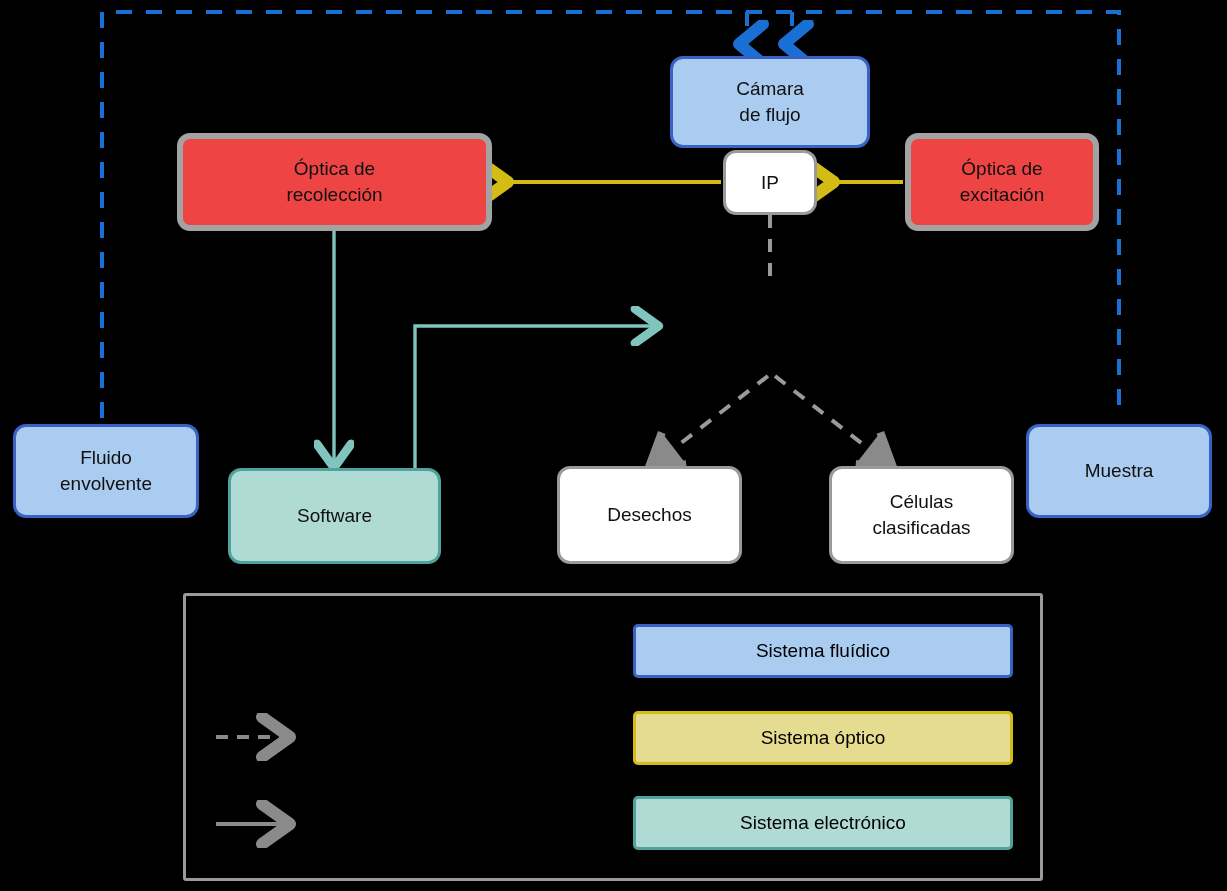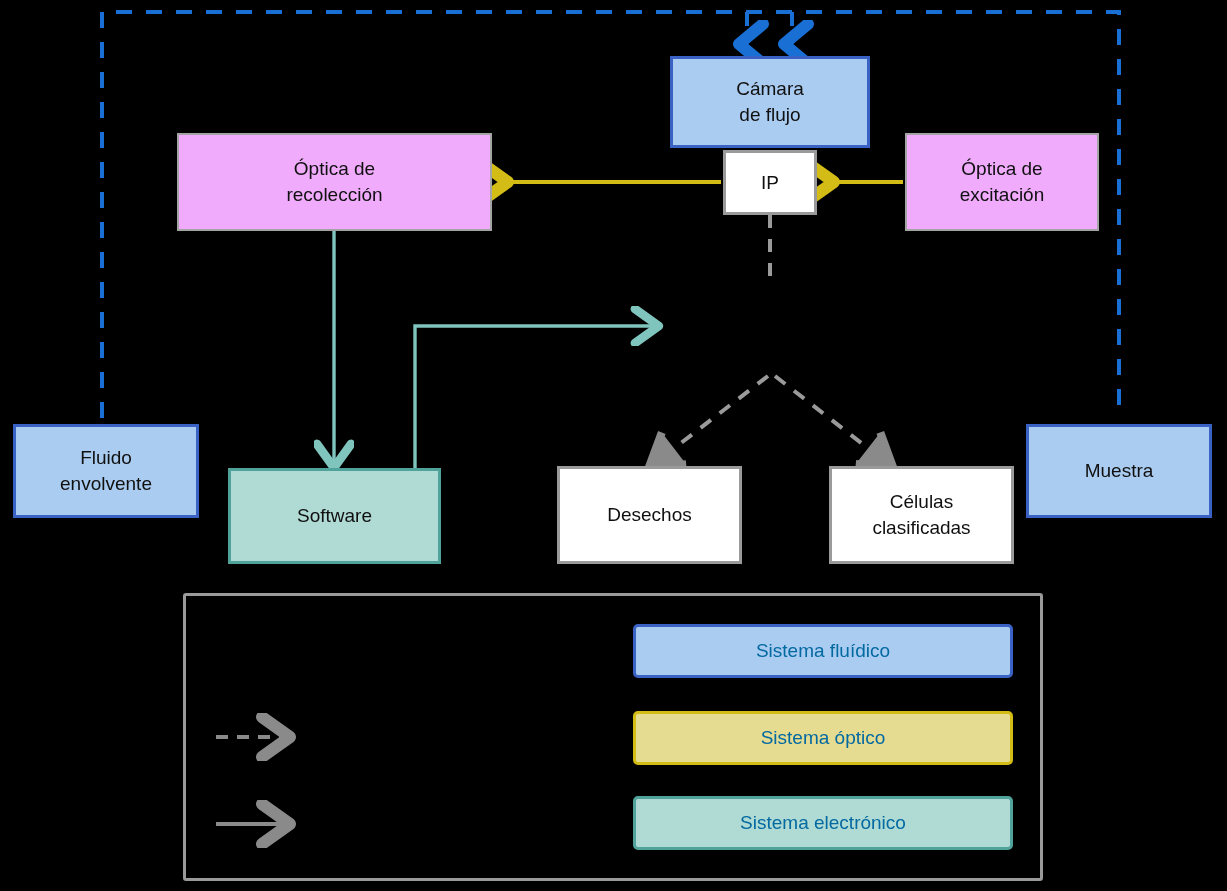--- a/index.html
+++ b/index.html
@@ -28,31 +28,31 @@
   .node {
     position: absolute;
     box-sizing: border-box;
     display: flex;
     align-items: center;
     justify-content: center;
     text-align: center;
     color: #101010;
     font-size: 19px;
     line-height: 26px;
-    border-radius: 0;
+    border-radius: 13px;
     white-space: pre-line;
     user-select: none;
   }
   .node.blue {
     background: #aaccf0;
     border: 3px solid #3a62c4;
   }
   .node.yellow {
-    background: #f0abfc;
-    border: 2px solid #a3a3a3;
+    background: #ef4444;
+    border: 6px solid #a3a3a3;
   }
   .node.teal {
     background: #b0dad4;
     border: 3px solid #4fa39b;
   }
   .node.white {
     background: #ffffff;
     border: 3px solid #9a9a9a;
   }
   .legend-box {
@@ -66,21 +66,21 @@
     border-radius: 3px;
     background: transparent;
   }
   .legend-chip {
     position: absolute;
     box-sizing: border-box;
     display: flex;
     align-items: center;
     justify-content: center;
     font-size: 19px;
-    color: #0369a1;
+    color: #000000;
     border-radius: 5px;
     left: 633px;
     width: 380px;
     height: 54px;
   }
 </style>
 </head>
 <body>
 
 <div id="stage">

